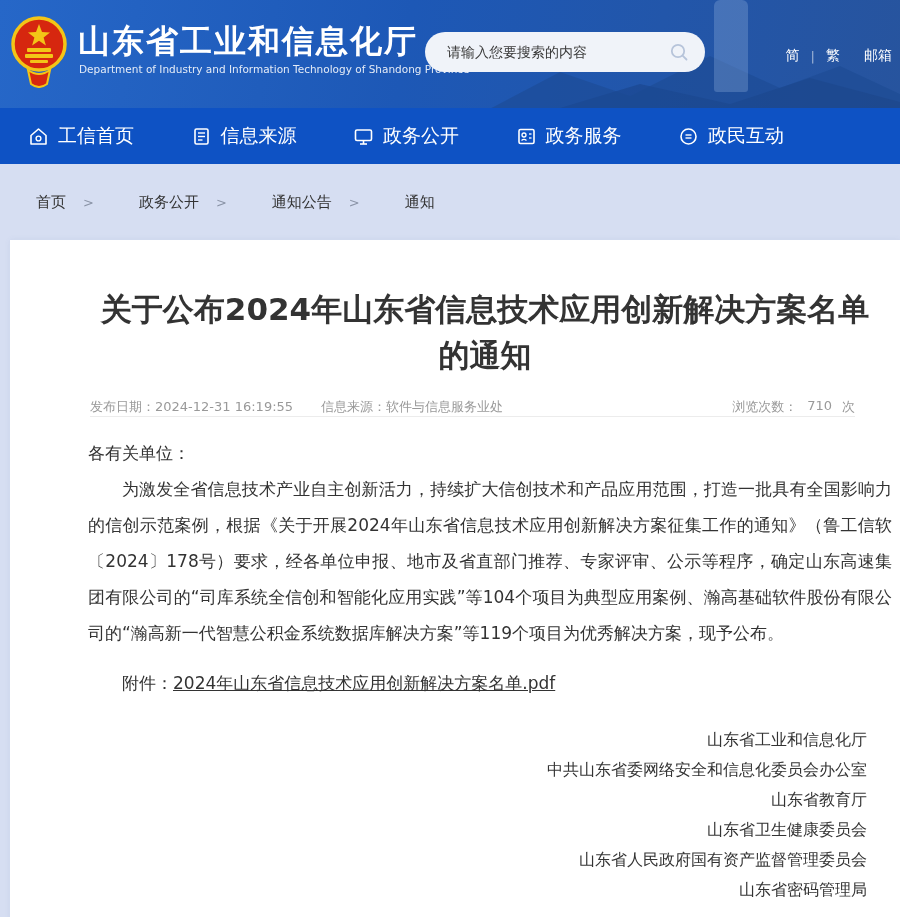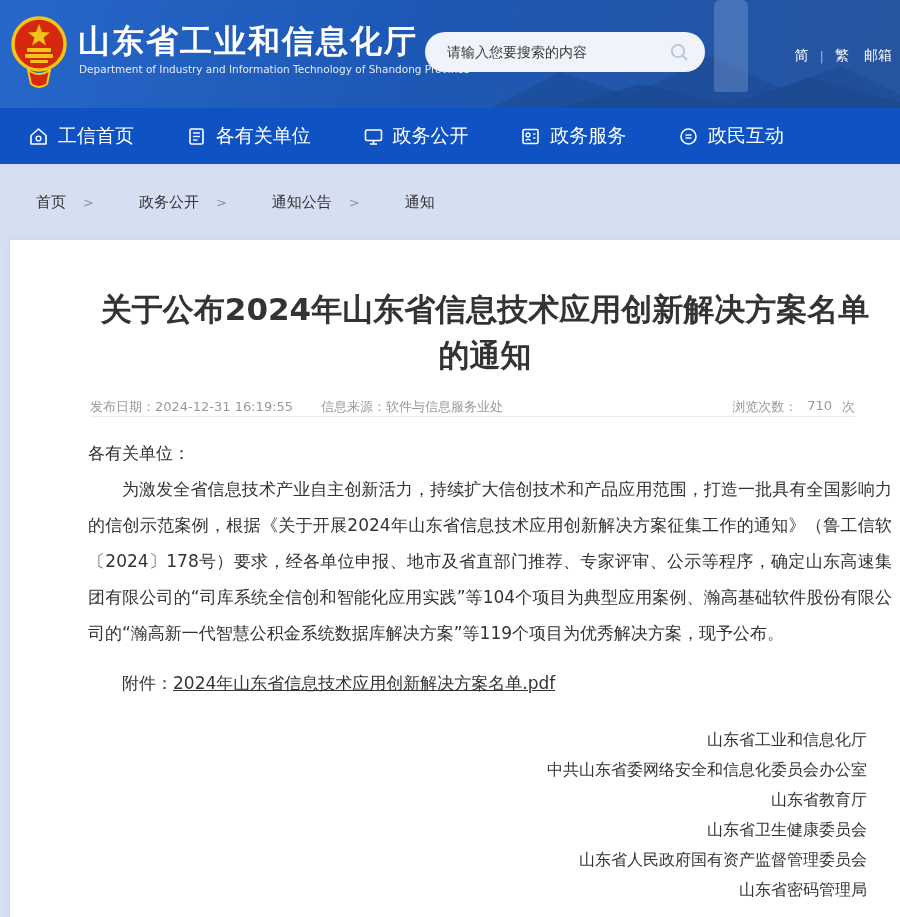--- a/index.html
+++ b/index.html
@@ -51,21 +51,21 @@
   }
   .search-input::placeholder { color: #3a3a3a; opacity: 1; }
   .search-btn { border: none; background: transparent; padding: 0 16px 0 4px; cursor: pointer; display: flex; }
   .lang-links {
     position: absolute; right: 8px; top: 47px;
     display: flex; align-items: center; gap: 11px;
     color: #fff; font-size: 14px;
   }
   .lang-links a { color: #fff; text-decoration: none; cursor: pointer; }
   .lang-divider { color: rgba(255,255,255,.55); font-size: 13px; }
-  .mailbox-link { margin-left: 4px; }
+  .mailbox-link { margin-left: 13px; }
 
   
   .nav {
     height: 56px; background: #0e52c4;
     display: flex; align-items: center;
     padding: 0 116px 0 28px;
     justify-content: space-between;
   }
   .nav-item {
     display: flex; align-items: center; gap: 9px;
@@ -164,21 +164,21 @@
     </svg>
     <span>工信首页</span>
   </div>
   <div class="nav-item">
     <svg width="21" height="21" viewBox="0 0 21 21">
       <rect x="4" y="3" width="13" height="15" rx="1.5" fill="none" stroke="#fff" stroke-width="1.6"></rect>
       <line x1="7" y1="7" x2="14" y2="7" stroke="#fff" stroke-width="1.4"></line>
       <line x1="7" y1="10.5" x2="14" y2="10.5" stroke="#fff" stroke-width="1.4"></line>
       <line x1="7" y1="14" x2="11.5" y2="14" stroke="#fff" stroke-width="1.4"></line>
     </svg>
-    <span>各有关单位</span>
+    <span>信息来源</span>
   </div>
   <div class="nav-item">
     <svg width="21" height="21" viewBox="0 0 21 21">
       <rect x="2.5" y="4" width="16" height="10.5" rx="1.5" fill="none" stroke="#fff" stroke-width="1.6"></rect>
       <line x1="7" y1="18" x2="14" y2="18" stroke="#fff" stroke-width="1.6"></line>
       <line x1="10.5" y1="14.5" x2="10.5" y2="18" stroke="#fff" stroke-width="1.6"></line>
     </svg>
     <span>政务公开</span>
   </div>
   <div class="nav-item">

